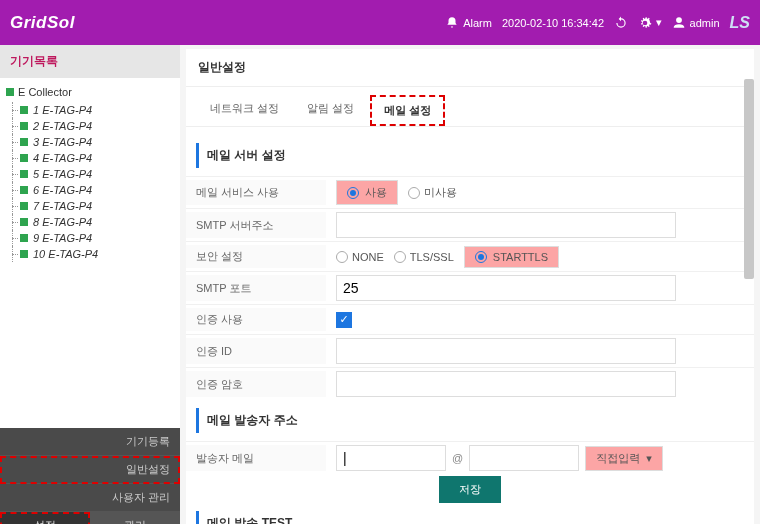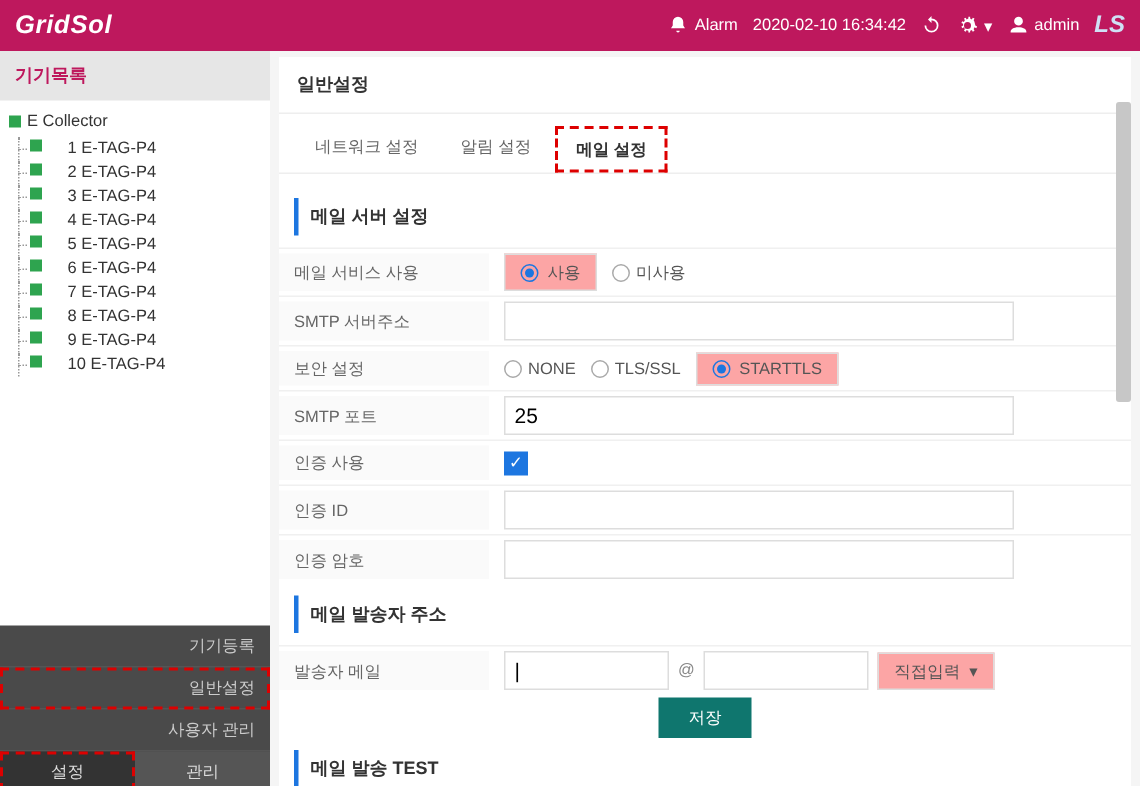--- a/index.html
+++ b/index.html
@@ -1,32 +1,32 @@
 <!DOCTYPE html>
 <html><head>
 <meta charset="utf-8">
 <style>
 * { margin:0; padding:0; box-sizing:border-box; font-family:Arial,"Malgun Gothic",sans-serif; }
 body { width:760px; height:524px; background:#f0f0f0; overflow:hidden; }
 
-.topbar { height:34px; background:#be185d; color:#fff; display:flex; align-items:center; padding:0 10px; }
+.topbar { height:45px; background:#a21caf; color:#fff; display:flex; align-items:center; padding:0 10px; }
 .brand { font-style:italic; font-weight:bold; font-size:17px; letter-spacing:0.5px; }
 .spacer { flex:1; }
 .topbar .item { font-size:11px; margin-left:10px; display:flex; align-items:center; gap:4px; }
 .topbar svg { width:14px; height:14px; fill:#fff; }
 .ls { font-style:italic; font-weight:bold; font-size:16px; color:#cfe0f5; margin-left:10px; }
 
 .main { display:flex; height:494px; }
 
 .sidebar { width:180px; background:#fff; display:flex; flex-direction:column; }
 .side-title { background:#e6e6e6; padding:8px 10px; font-size:12px; font-weight:bold; color:#be185d; }
 .tree { padding:8px 6px; font-size:11px; color:#333; flex:1; overflow:auto; }
 .tree-root { display:flex; align-items:center; gap:4px; margin-bottom:4px; }
 .sq { width:8px; height:8px; background:#2ea44f; display:inline-block; }
-.tree-item { display:flex; gap:17px; padding:2px 0 2px 14px; position:relative; }
+.tree-item { display:flex; align-items:center; gap:5px; padding:2px 0 2px 14px; position:relative;font-style:italic; }
 .tree-item::before { content:""; position:absolute; left:6px; top:0; bottom:0; border-left:1px dotted #999; }
 .tree-item::after { content:""; position:absolute; left:6px; top:50%; width:6px; border-top:1px dotted #999; }
 
 .side-menu { background:#4a4a4a; }
 .side-menu-item { padding:6px 10px; font-size:11px; color:#ccc; text-align:right; border-bottom:1px solid #555; cursor:pointer; }
 .side-menu-item.hl { outline:2px dashed #d00; outline-offset:-2px; }
 .side-tabs { display:flex; }
 .side-tab { flex:1; text-align:center; padding:6px 0; font-size:11px; color:#ddd; background:#555; cursor:pointer; }
 .side-tab.active { background:#333; outline:2px dashed #d00; outline-offset:-2px; }
 

